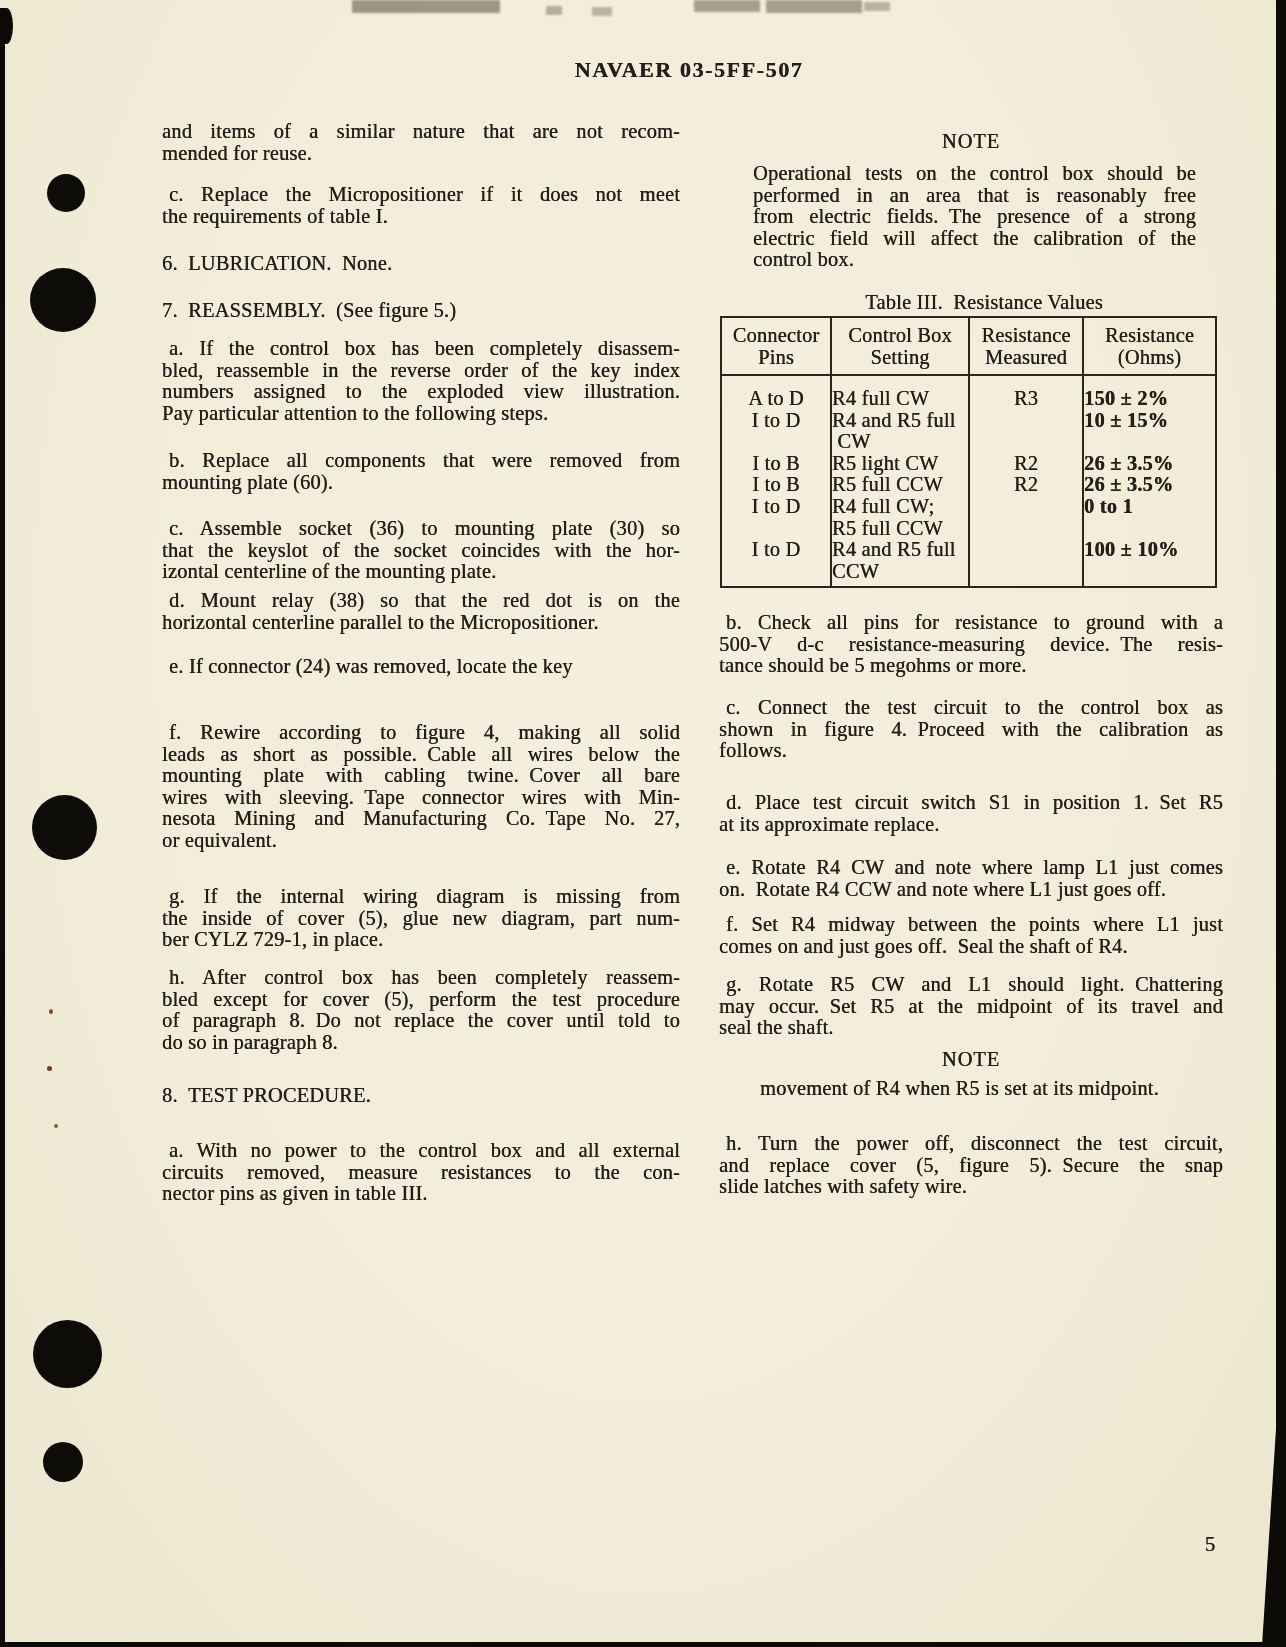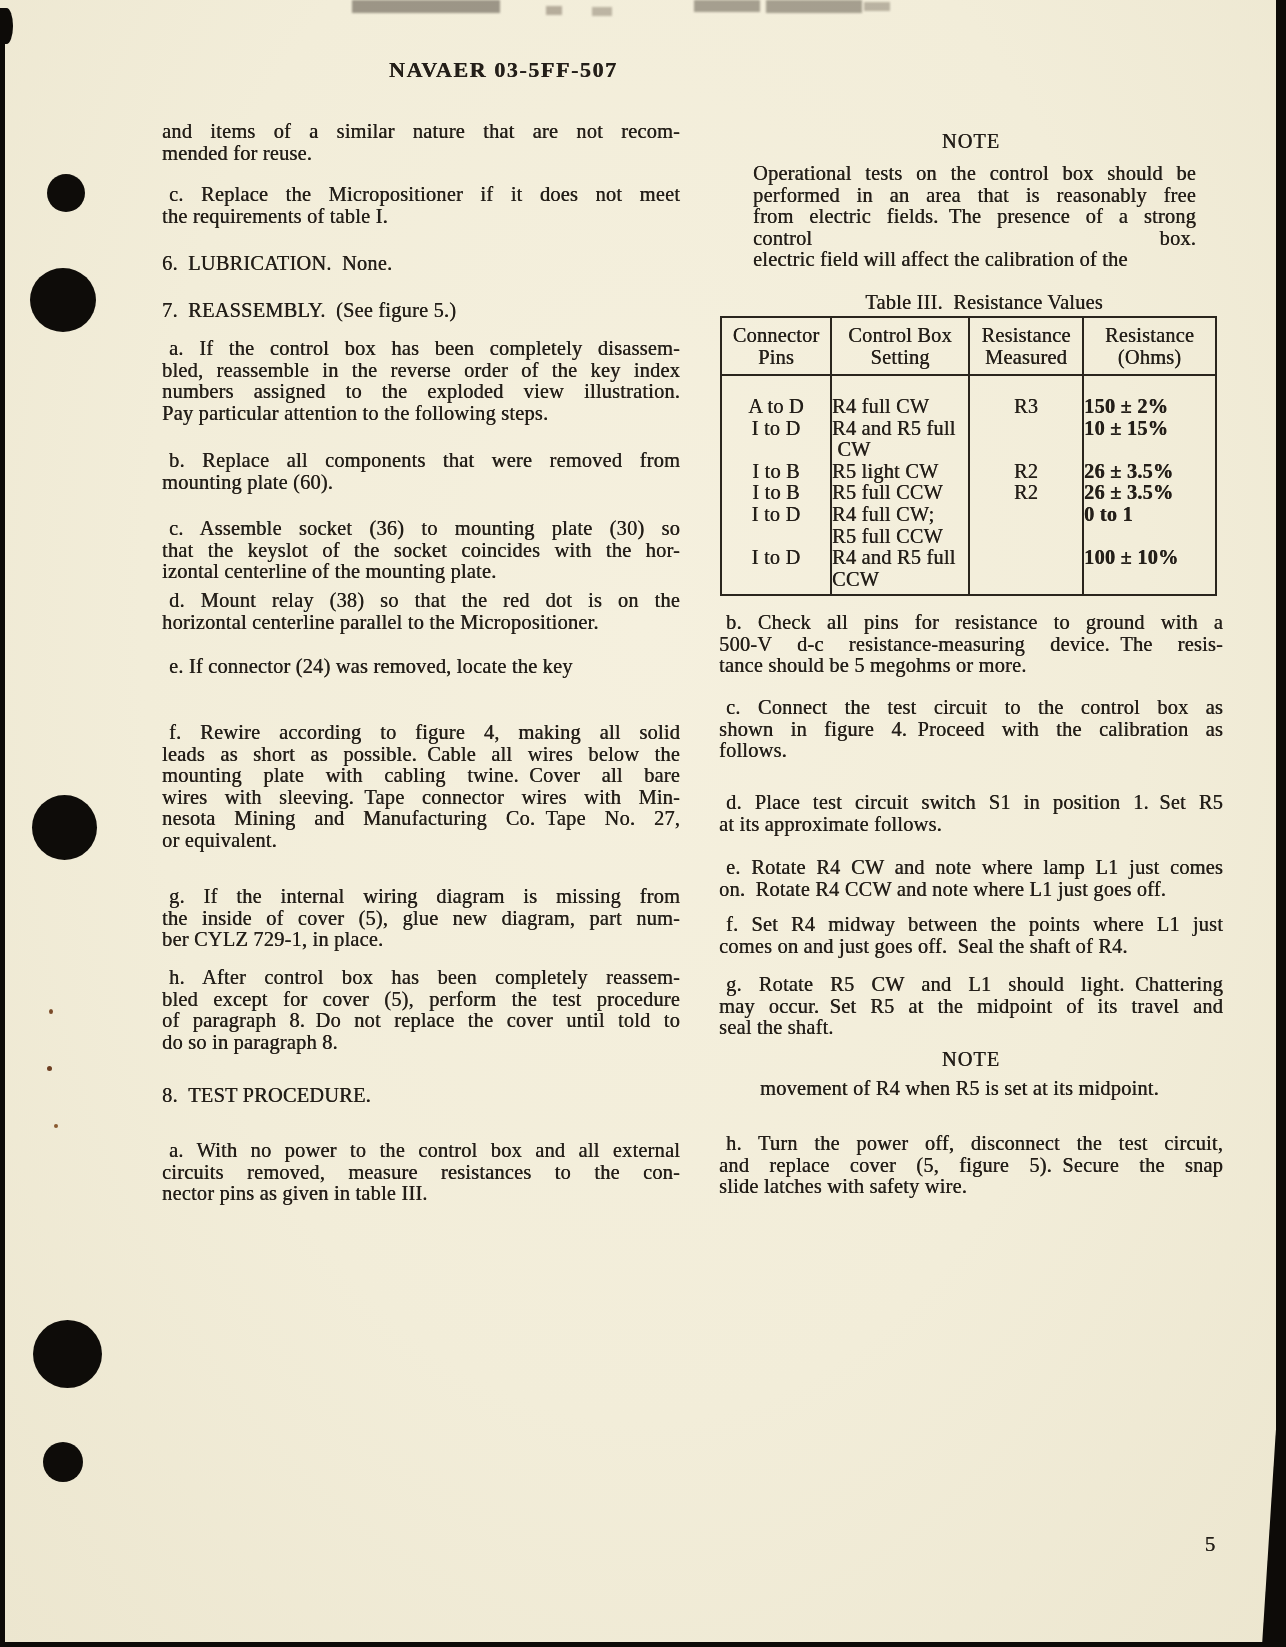--- a/index.html
+++ b/index.html
@@ -10,21 +10,21 @@
     background:radial-gradient(ellipse at 50% 38%, #f5f0de 0%, #f2edd9 55%, #ece6cf 100%);
     overflow:hidden;
     font-family:"Liberation Serif","DejaVu Serif",serif;
     color:#241f19;
   }
   .txt{ text-shadow:0.35px 0.2px 0 currentColor; letter-spacing:0.2px; }
 
   
   #doc-header{
     position:absolute; left:389px; top:57px; width:600px;
-    text-align:left; font-size:22px; letter-spacing:1.6px; font-weight:bold;
+    text-align:center; font-size:22px; letter-spacing:1.6px; font-weight:bold;
   }
   #page-number{
     position:absolute; left:1180px; top:1532px; width:60px;
     text-align:center; font-size:21px;
   }
 
   
   .par{ position:absolute; font-size:20.4px; line-height:21.6px; }
   .par .ln{ text-align:justify; text-align-last:justify; }
   .par .ln:last-child{ text-align-last:left; }
@@ -55,21 +55,21 @@
   }
   table.res, table.res th, table.res td{ border:2px solid #2a251d; }
   table.res th{
     font-weight:normal; text-align:center; white-space:pre-line;
     line-height:22px; padding:6px 2px; vertical-align:middle;
   }
   table.res td{
     border-top:none; border-bottom:none;
     vertical-align:top; line-height:21.6px; padding:0 0;
   }
-  table.res tr.first td{ padding-top:20px; }
+  table.res tr.first td{ padding-top:12px; }
   table.res tr.last td{ padding-bottom:4px; }
   col.c1{width:110px} col.c2{width:138px} col.c3{width:114px} col.c4{width:133px}
   td.c-pins{ text-align:center; }
   td.c-set{ white-space:pre-wrap; padding-left:12px; }
   td.c-meas{ text-align:center; }
   td.c-ohm{ padding-left:18px; white-space:pre-wrap;font-weight:bold; }
 
   
   .dot{ position:absolute; background:#0e0c09; border-radius:50%; }
   #dot1{left:47px; top:174px; width:38px; height:38px;}
@@ -192,22 +192,22 @@
         <div class="ln">nector pins as given in table III.</div>
       </div>
   </div>
 
   <div>
     <div class="noteh txt" id="rn1h">NOTE</div>
     <div class="par txt" id="rn1">
         <div class="ln">Operational tests on the control box should be</div>
         <div class="ln">performed in an area that is reasonably free</div>
         <div class="ln">from electric fields. The presence of a strong</div>
+        <div class="ln">electric field will affect the calibration of the</div>
         <div class="ln">control box.</div>
-        <div class="ln">electric field will affect the calibration of the</div>
       </div>
 
     <div class="par txt" id="rtt">Table III. Resistance Values</div>
 
     <div id="rtable-wrap">
       <table class="res txt">
         <colgroup>
             <col class="c1">
             <col class="c2">
             <col class="c3">
@@ -274,21 +274,21 @@
         <div class="ln">500-V d-c resistance-measuring device. The resis-</div>
         <div class="ln">tance should be 5 megohms or more.</div>
       </div>
     <div class="par rp txt ind" id="rpc">
         <div class="ln">c. Connect the test circuit to the control box as</div>
         <div class="ln">shown in figure 4. Proceed with the calibration as</div>
         <div class="ln">follows.</div>
       </div>
     <div class="par rp txt ind" id="rpd">
         <div class="ln">d. Place test circuit switch S1 in position 1. Set R5</div>
-        <div class="ln">at its approximate follows.</div>
+        <div class="ln">at its approximate replace.</div>
       </div>
     <div class="par rp txt ind" id="rpe">
         <div class="ln">e. Rotate R4 CW and note where lamp L1 just comes</div>
         <div class="ln">on. Rotate R4 CCW and note where L1 just goes off.</div>
       </div>
     <div class="par rp txt ind" id="rpf">
         <div class="ln">f. Set R4 midway between the points where L1 just</div>
         <div class="ln">comes on and just goes off. Seal the shaft of R4.</div>
       </div>
     <div class="par rp txt ind" id="rpg">

